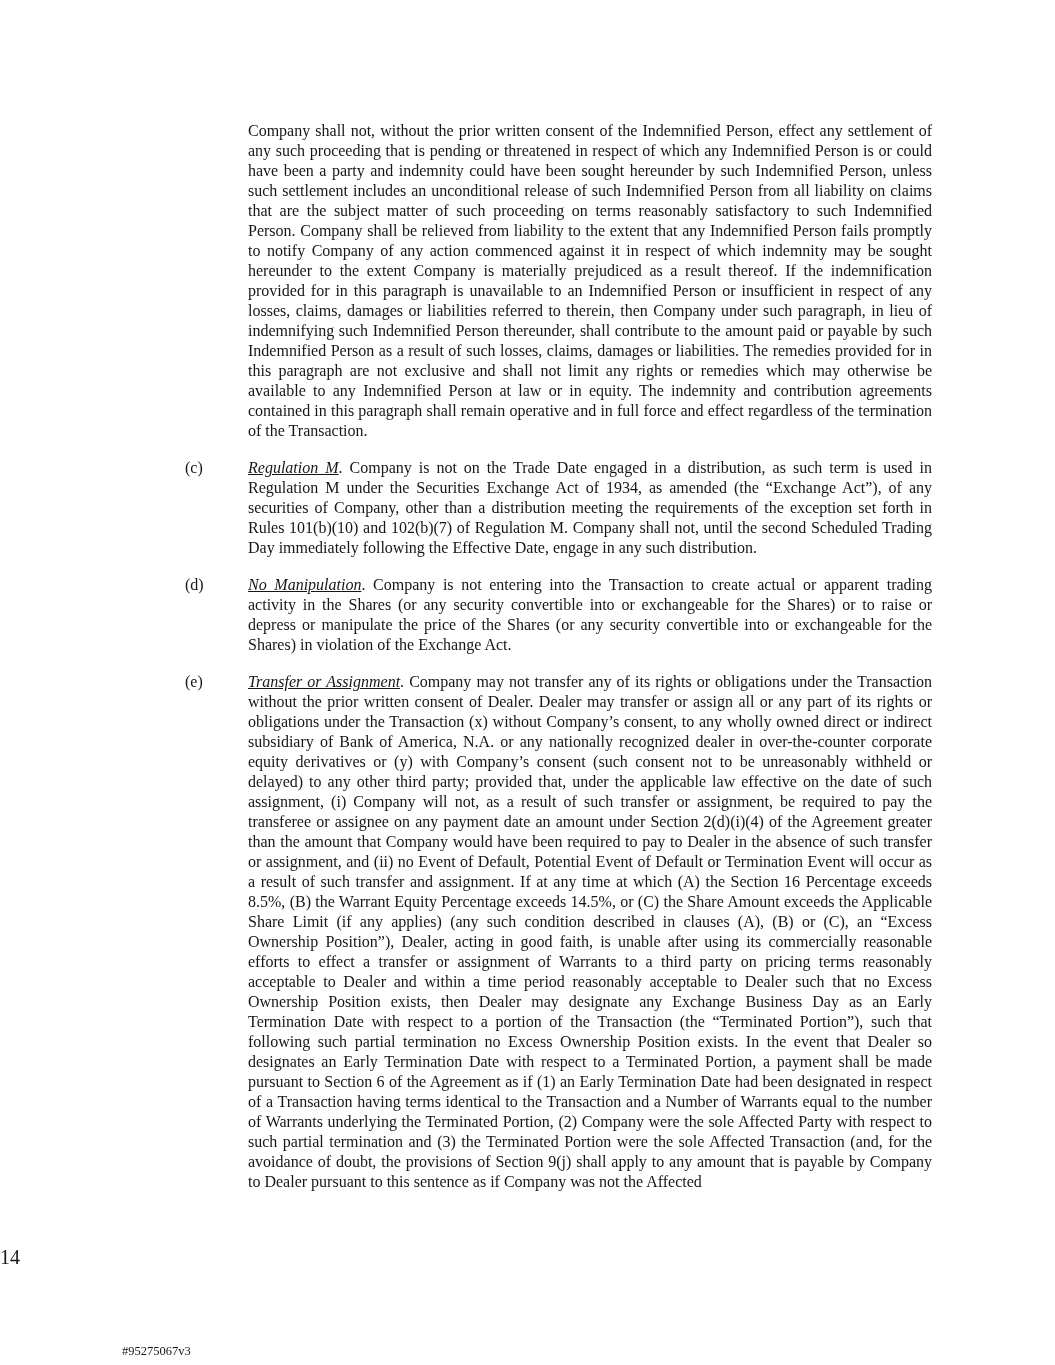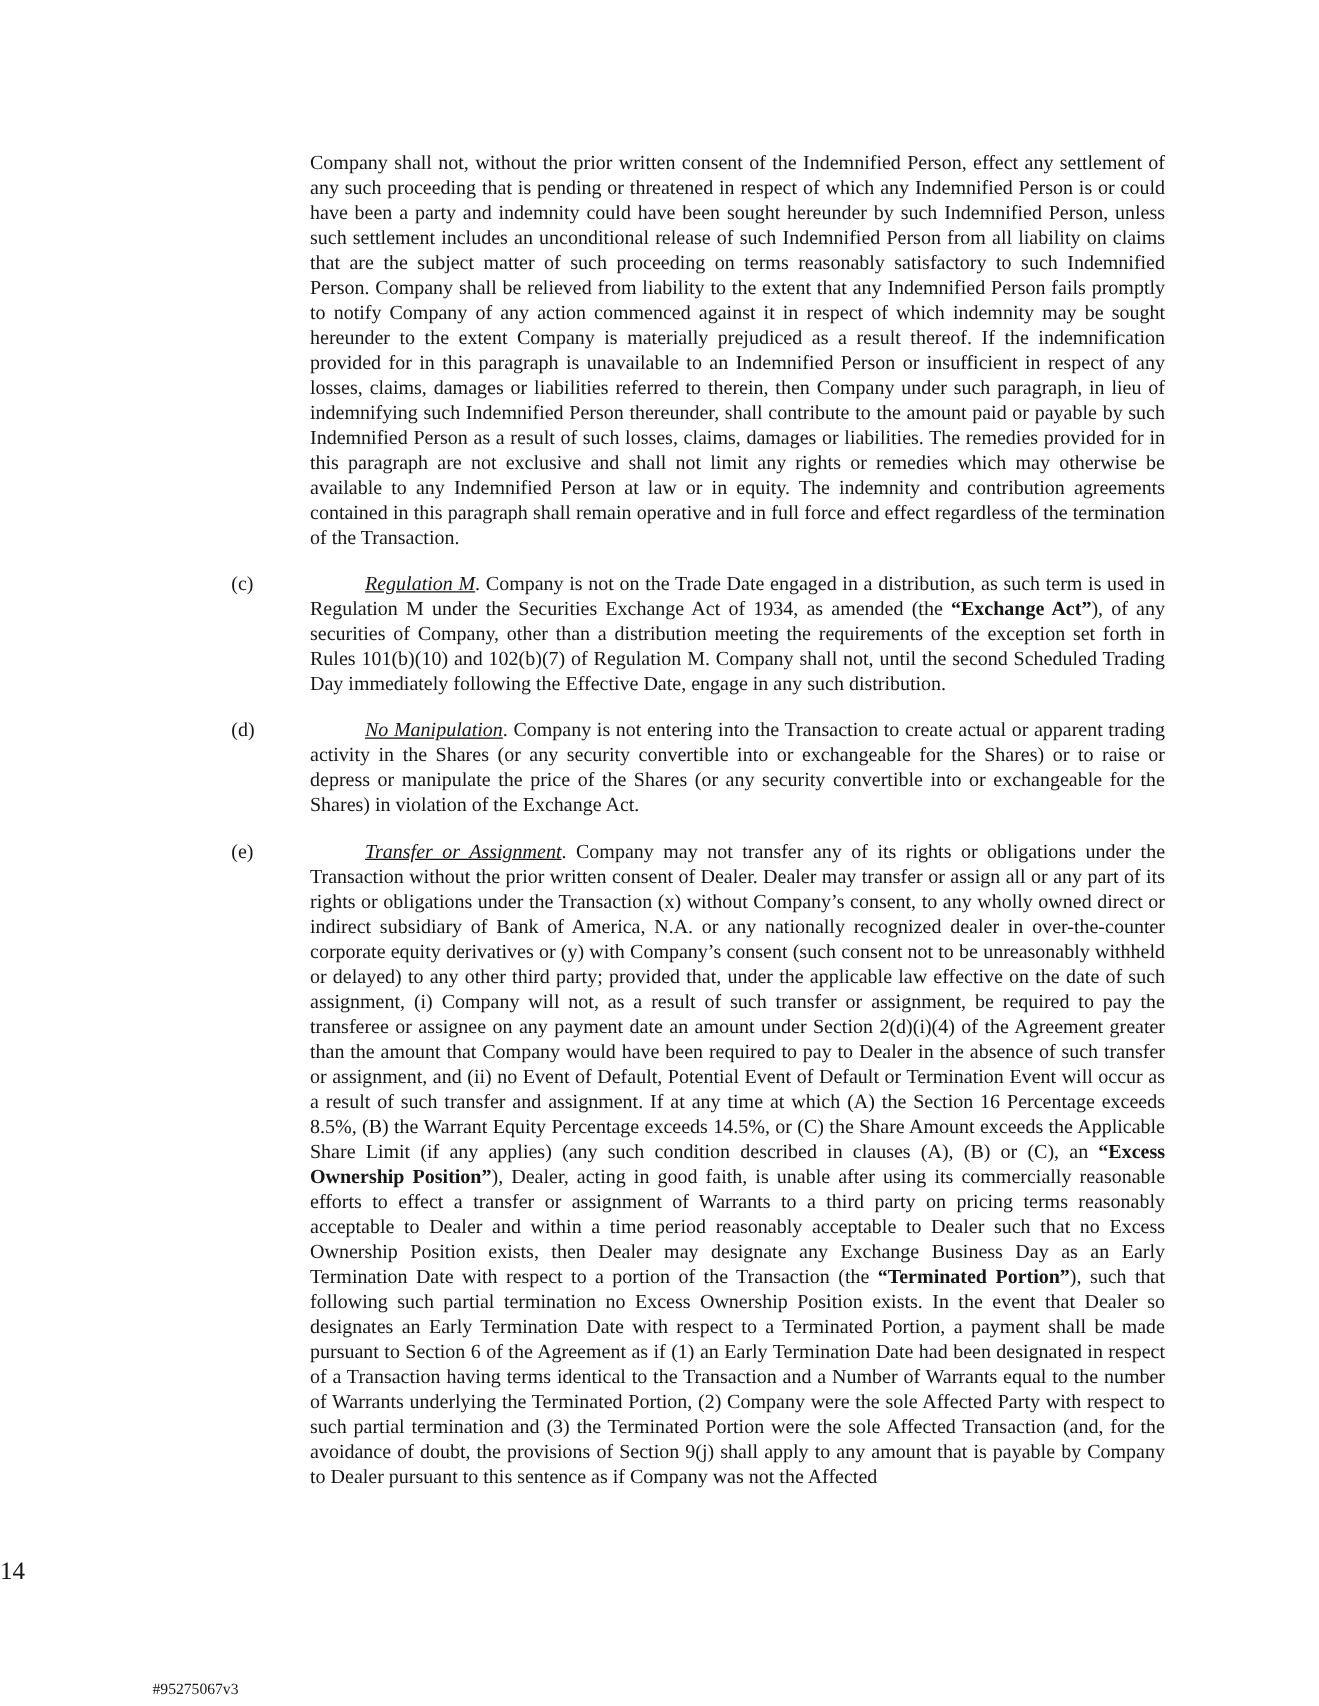--- a/index.html
+++ b/index.html
@@ -33,23 +33,23 @@
     line-height: 20px;
   }
   .para-text {
     flex: 1 1 auto;
     font-size: 16px;
     line-height: 20px;
     text-align: justify;
     text-justify: inter-word;
   }
   .run-p  { }
-  .run-b  { font-weight: bold; }
+  .run-b  { font-weight: normal; }
   .run-i  { }
-  .run-iu { font-style: italic; text-decoration: underline; margin-left: 44px; }
+  .run-iu { font-style: italic; text-decoration: underline; }
   .page-number {
     position: absolute;
     left: 0;
     top: 1248px;
     width: 100%;
     text-align: left;
     font-size: 20px;
     line-height: 18px;
   }
   .doc-id {

